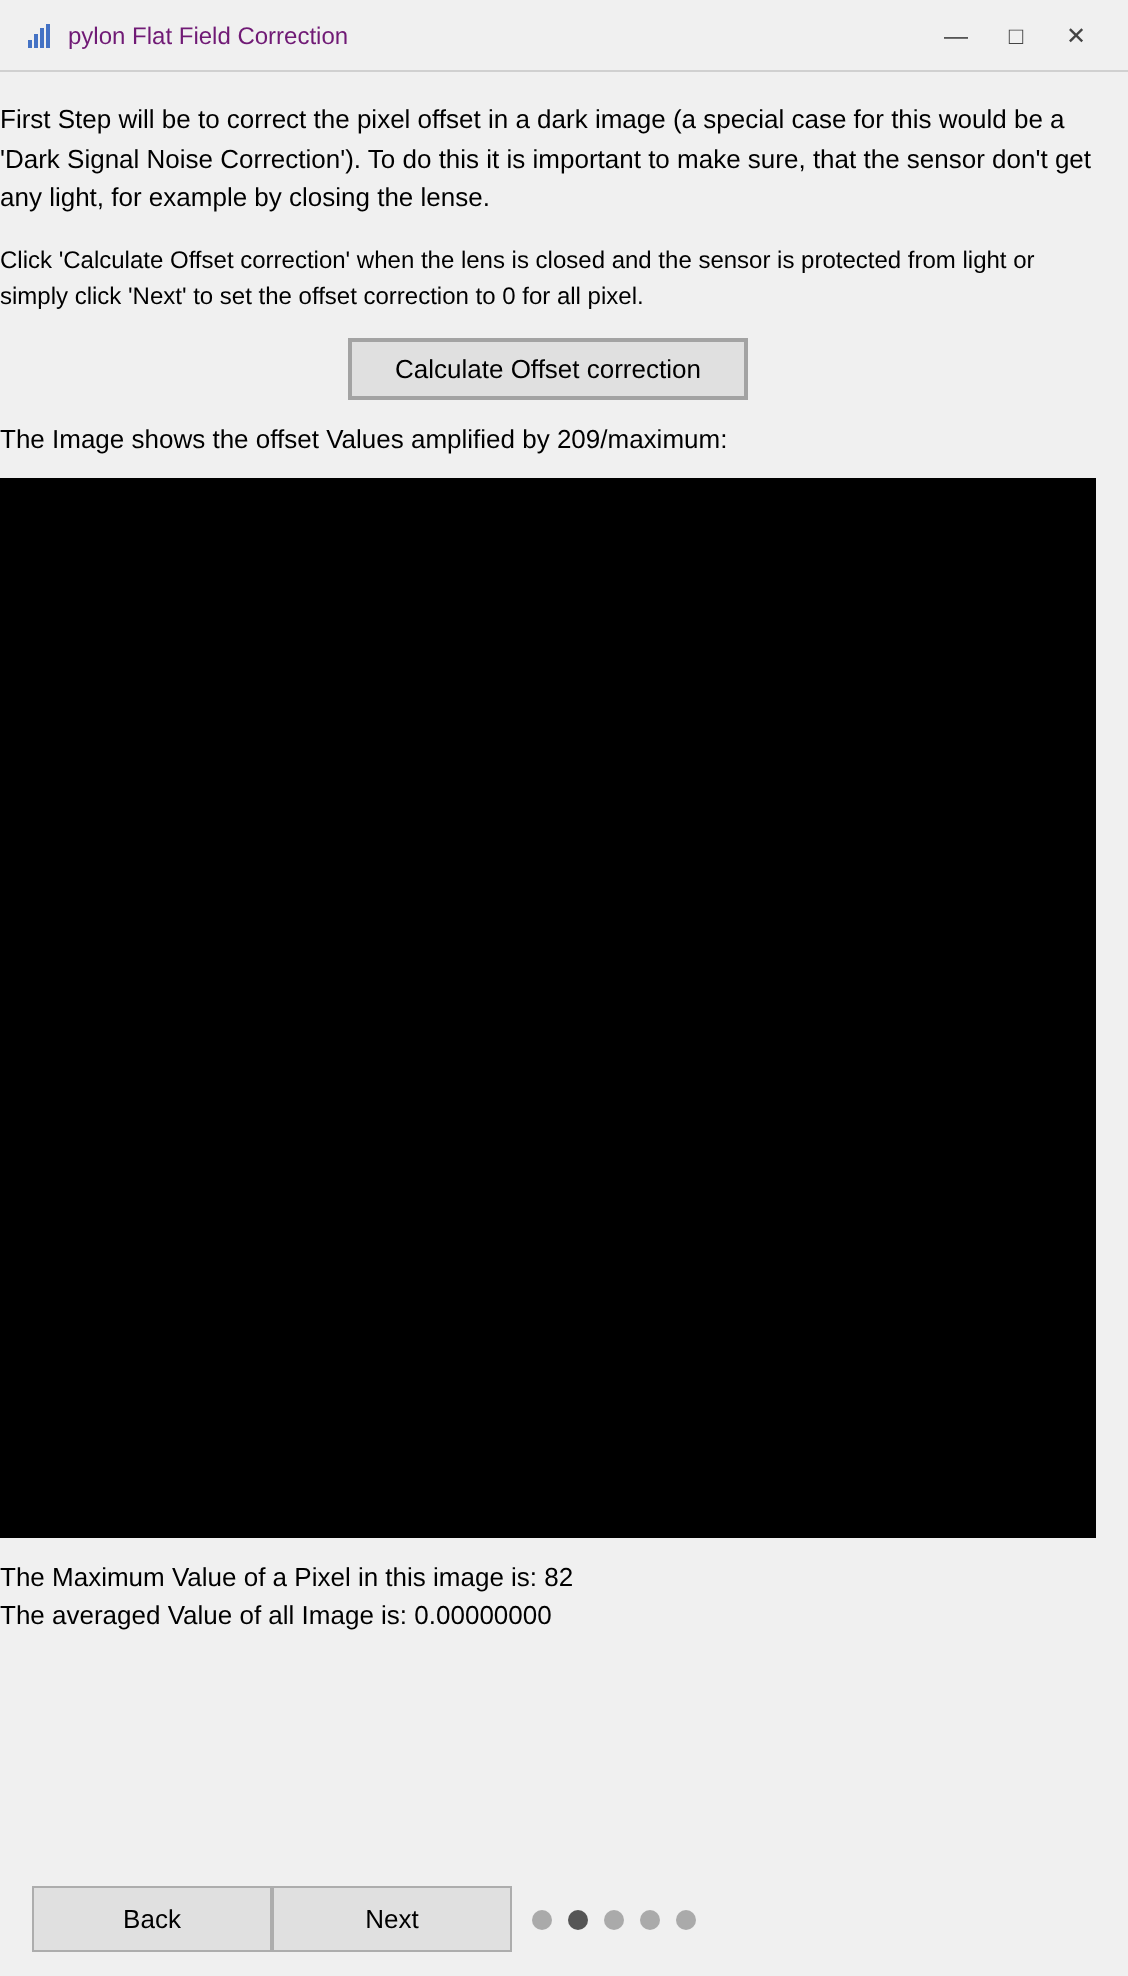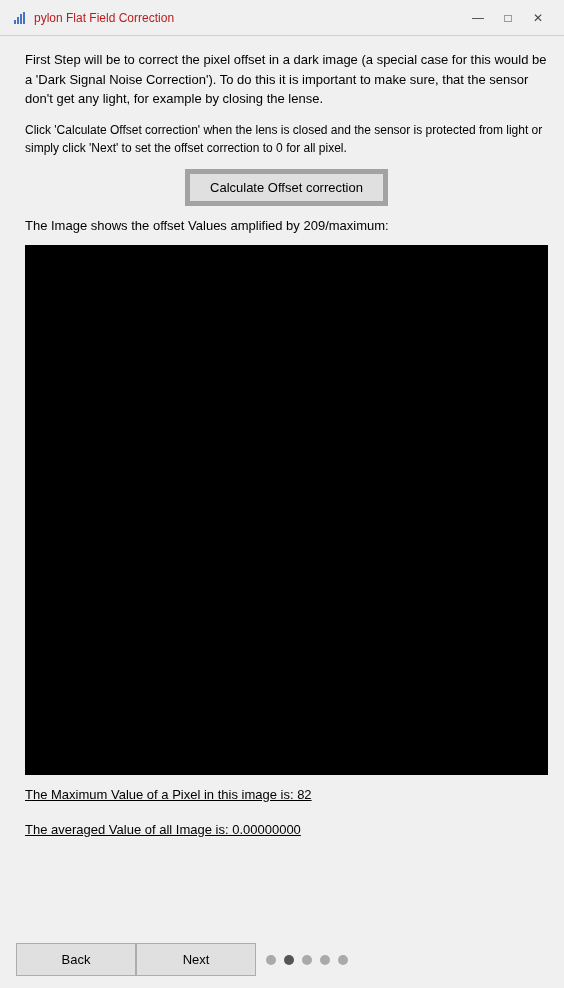--- a/index.html
+++ b/index.html
@@ -44,21 +44,21 @@
     .title-icon {
       width: 16px;
       height: 16px;
       display: flex;
       align-items: center;
       justify-content: center;
     }
 
     .title-text {
       font-size: 12px;
-      color: #b91c1c;
+      color: #701a75;
     }
 
     .title-bar-controls {
       display: flex;
       gap: 2px;
     }
 
     .title-btn {
       width: 28px;
       height: 20px;
@@ -67,21 +67,21 @@
       cursor: pointer;
       display: flex;
       align-items: center;
       justify-content: center;
       font-size: 12px;
       color: #444;
     }
 
     .content {
       flex: 1;
-      padding: 14px 16px 10px 25px;
+      padding: 14px 16px 10px 0;
       display: flex;
       flex-direction: column;
       gap: 12px;
       overflow: hidden;
     }
 
     .description-text {
       font-size: 13px;
       color: #000;
       line-height: 1.5;
@@ -93,21 +93,21 @@
       line-height: 1.5;
     }
 
     .button-container {
       display: flex;
       justify-content: center;
     }
 
     .calc-button {
       background: #e0e0e0;
-      border: 5px solid #a3a3a3;
+      border: 2px solid #a3a3a3;
       padding: 6px 20px;
       font-size: 13px;
       cursor: pointer;
       color: #000;
       min-width: 200px;
       text-align: center;
     }
 
     .image-label {
       font-size: 13px;
@@ -118,22 +118,21 @@
       width: 100%;
       flex: 1;
       background: #000;
       min-height: 400px;
       max-height: 530px;
     }
 
     .stats-section {
       display: flex;
       flex-direction: column;
-      gap: 20px;
-      text-decoration: underline;
+      gap: 4px;
     }
 
     .stat-text {
       font-size: 13px;
       color: #000;
     }
 
     .bottom-bar {
       padding: 10px 16px 12px 16px;
       display: flex;

